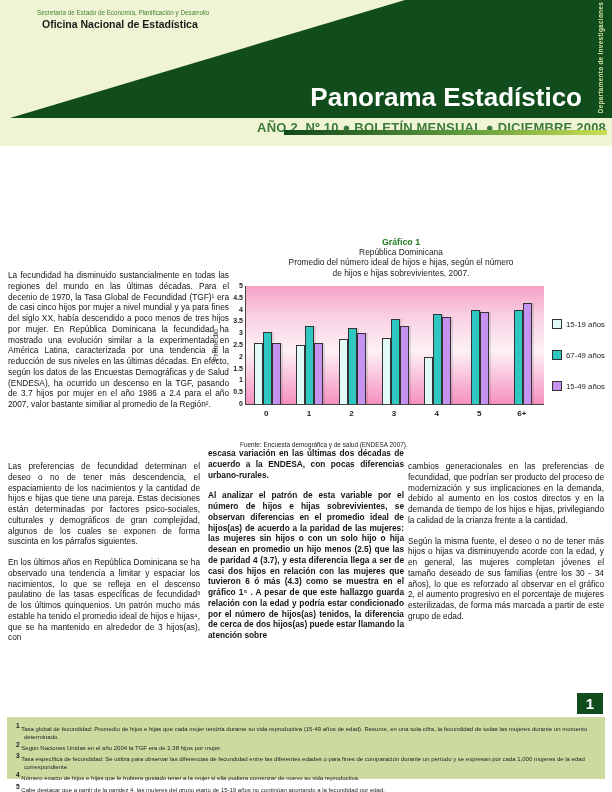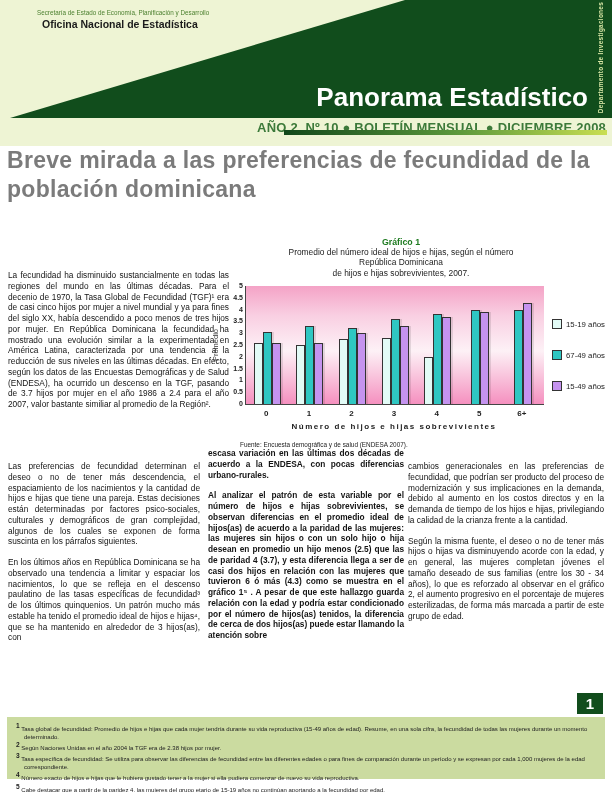--- a/index.html
+++ b/index.html
@@ -14,21 +14,21 @@
   .header-triangle { position:absolute; top:0; left:0; width:612px; height:118px;
     background:#114d1c; clip-path:polygon(405px 0, 612px 0, 612px 118px, 10px 118px); }
   .secretaria { position:absolute; top:9px; left:37px; font-size:6.3px; color:#4c8030; white-space:nowrap; }
   .oficina { position:absolute; top:18px; left:42px; font-size:10.5px; font-weight:bold; color:#1b1b1b; white-space:nowrap; }
   .logo { position:absolute; top:31px; left:53px; display:flex; align-items:flex-start; }
   .logo-box { width:40px; height:44px; background:#000; border-radius:9px; position:relative; overflow:hidden; flex:0 0 auto; }
   .logo-ring { position:absolute; left:6px; top:9px; width:21px; height:21px; border:5px solid #fff; border-radius:50%; }
   .logo-stripe { position:absolute; left:-8px; top:17px; width:60px; height:10px; transform:rotate(-40deg);
     background:linear-gradient(180deg,#2342b4 0 34%,#ffffff 34% 66%,#c82333 66% 100%); }
   .logo-ne { font-size:38px; font-weight:bold; color:#2121a8; line-height:42px; margin-left:2px; letter-spacing:-1.5px; }
-  .masthead { position:absolute; right:24px; top:82px; color:#ffffff; font-size:26px; font-weight:bold; white-space:nowrap; }
+  .masthead { position:absolute; right:30px; top:82px; color:#ffffff; font-size:26px; font-weight:bold; white-space:nowrap; }
   .dept-strip { position:absolute; right:5px; top:0; height:116px; width:13px;
     display:flex; align-items:center; justify-content:center; }
   .dept-strip span { writing-mode:vertical-rl; transform:rotate(180deg);
     font-size:6.4px; font-weight:bold; color:#d9e7a6; white-space:nowrap; letter-spacing:0.3px; }
   .issue { position:absolute; top:120px; right:6px; font-size:13px; font-weight:bold; color:#3c7a3a; letter-spacing:0.2px; white-space:nowrap; }
   .grad-bar { position:absolute; top:130px; left:284px; width:323px; height:5px;
     background:linear-gradient(90deg,#11471a,#5d9a3c 55%,#c9de52); }
   
   .article-title { position:absolute; top:146px; left:7px; width:600px;
     font-size:23px; line-height:29px; font-weight:bold; color:#7b7b7b; letter-spacing:0.3px; }
@@ -82,30 +82,29 @@
     <div class="secretaria">Secretaría de Estado de Economía, Planificación y Desarrollo</div>
     <div class="oficina">Oficina Nacional de Estadística</div>
     <div class="masthead">Panorama Estadístico</div>
     <div class="dept-strip">
       <span>Departamento de Investigaciones</span>
     </div>
   </div>
   <div class="issue">AÑO 2, Nº 10   ●   BOLETÍN MENSUAL   ●   DICIEMBRE 2008</div>
   <div class="grad-bar"></div>
 
-  <div class="article-title">Breve mirada a las preferencias de fecundidad de la población dominicana</div>
 
   <div class="txtcol col-p1">
     <p>La fecundidad ha disminuido sustancialmente en todas las regiones del mundo en las últimas décadas. Para el decenio de 1970, la Tasa Global de Fecundidad (TGF)¹  era de casi cinco hijos por mujer a nivel mundial y ya para fines del siglo XX, había descendido a poco menos de tres hijos por mujer. En República Dominicana la fecundidad ha mostrado una evolución similar a la experimentada en América Latina, caracterizada por una tendencia a la reducción de sus niveles en las últimas décadas. En efecto, según los datos de las Encuestas Demográficas y de Salud (ENDESA), ha ocurrido un descenso en la TGF, pasando de 3.7 hijos por mujer en el año 1986 a 2.4 para el año 2007, valor bastante similiar al promedio de la Región².</p>
   </div>
 
   <div class="chart">
     <div class="c-head1">Gráfico 1</div>
+    <div class="c-head">República Dominicana</div>
     <div class="c-head">Promedio del número ideal de hijos e hijas, según el número</div>
-    <div class="c-head">República Dominicana</div>
     <div class="c-head">de hijos e hijas sobrevivientes, 2007.</div>
     <div class="plot-wrap">
       <div class="y-title">
         <span>Promedio</span>
       </div>
       <div class="ylabels" id="ylabels">
           <span style="top: 117px;">0</span>
           <span style="top: 105.2px;">0.5</span>
           <span style="top: 93.4px;">1</span>
           <span style="top: 81.6px;">1.5</span>
@@ -154,21 +153,20 @@
         </div>
       <div class="xlabels" id="xlabels">
           <span>0</span>
           <span>1</span>
           <span>2</span>
           <span>3</span>
           <span>4</span>
           <span>5</span>
           <span>6+</span>
         </div>
-      <div class="x-title">Número de hijos e hijas sobrevivientes</div>
       <div class="legend" id="legend">
           <div class="leg-row">
             <div class="swatch" style="background: rgb(226, 251, 246);"></div>
             <span class="leg-label">15-19 años</span>
           </div>
           <div class="leg-row">
             <div class="swatch" style="background: rgb(47, 199, 194);"></div>
             <span class="leg-label">67-49 años</span>
           </div>
           <div class="leg-row">

